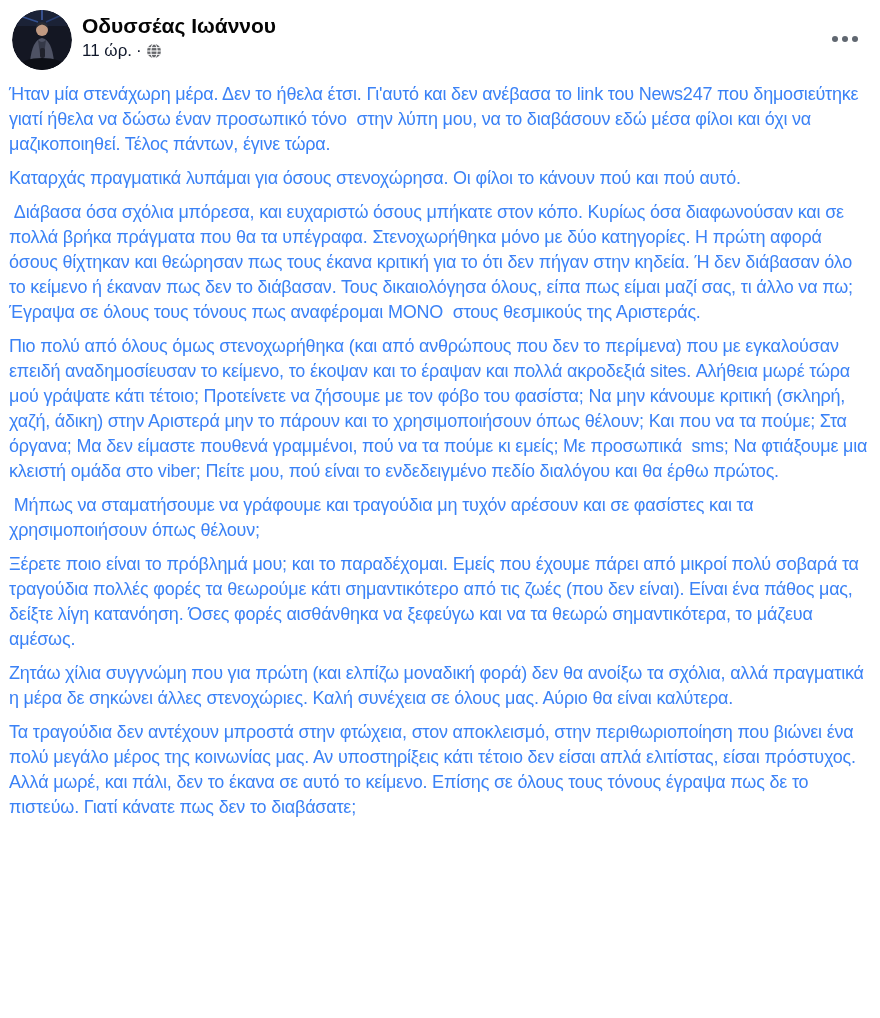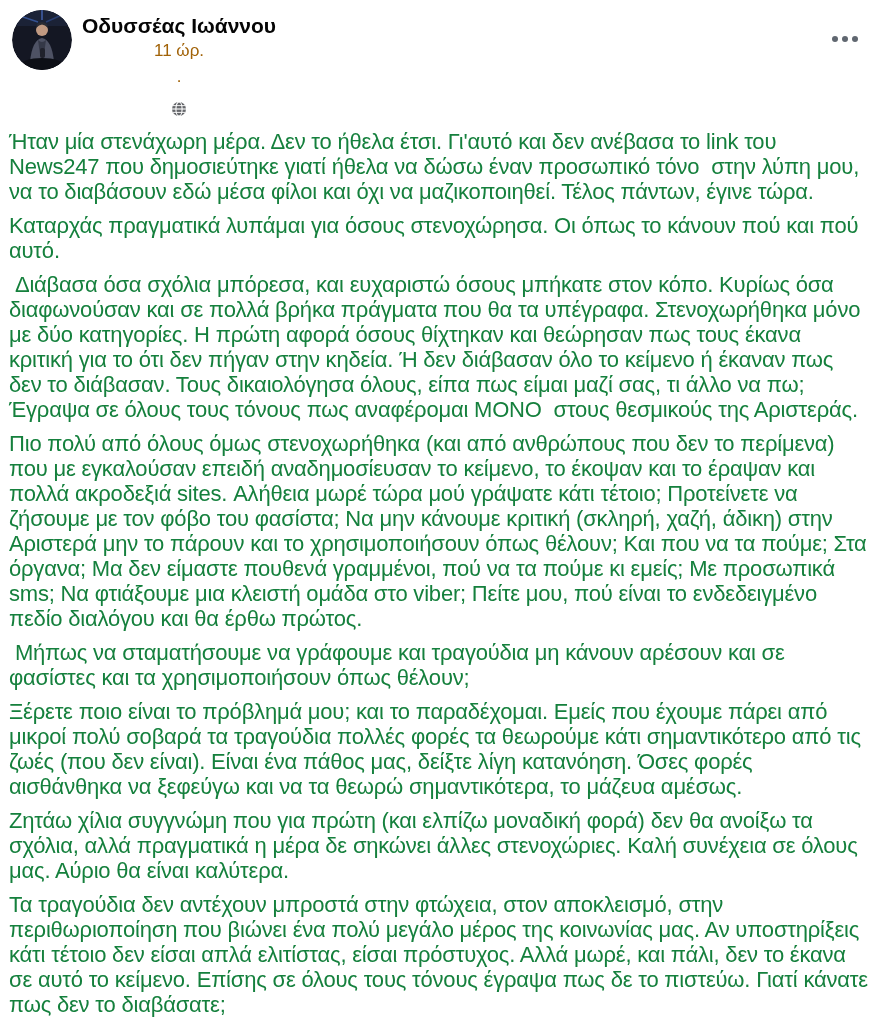--- a/index.html
+++ b/index.html
@@ -44,25 +44,24 @@
   .author-name {
     font-size: 21px;
     font-weight: bold;
     color: #050505;
     line-height: 1.2;
     cursor: pointer;
   }
   .meta-row {
     display: flex;
     align-items: center;
-    gap: 10px;
+    gap: 4px;
     font-size: 17px;
-    color: #a16207;
+    color: #0f172a;
     cursor: pointer;
-    flex-direction: column;
   }
   .globe-icon svg { display: block; }
   .menu-button {
     position: absolute;
     right: 18px;
     top: 28px;
     display: flex;
     gap: 4px;
     padding: 8px 4px;
     cursor: pointer;
@@ -73,24 +72,24 @@
     height: 6px;
     border-radius: 50%;
     background: #606770;
   }
   
   .post-body {
     padding: 8px 10px 0 9px;
   }
   .post-body p {
     margin: 0 0 9px 0;
-    font-size: 22px;
+    font-size: 18px;
     line-height: 25px;
     letter-spacing: -0.2px;
-    color: #15803d;
+    color: #3b82f6;
     white-space: pre-wrap;
   }
 </style>
 </head>
 <body>
 
 <div class="post-card">
 
   <div class="post-header">
 
@@ -136,22 +135,22 @@
 
     <div class="menu-button" title="">
       <span class="dot"></span>
       <span class="dot"></span>
       <span class="dot"></span>
     </div>
   </div>
 
   <div class="post-body">
     <p>Ήταν μία στενάχωρη μέρα. Δεν το ήθελα έτσι. Γι'αυτό και δεν ανέβασα το link του News247 που δημοσιεύτηκε γιατί ήθελα να δώσω έναν προσωπικό τόνο  στην λύπη μου, να το διαβάσουν εδώ μέσα φίλοι και όχι να μαζικοποιηθεί. Τέλος πάντων, έγινε τώρα.</p>
-    <p>Καταρχάς πραγματικά λυπάμαι για όσους στενοχώρησα. Οι όπως το κάνουν πού και πού αυτό.</p>
+    <p>Καταρχάς πραγματικά λυπάμαι για όσους στενοχώρησα. Οι φίλοι το κάνουν πού και πού αυτό.</p>
     <p> Διάβασα όσα σχόλια μπόρεσα, και ευχαριστώ όσους μπήκατε στον κόπο. Κυρίως όσα διαφωνούσαν και σε πολλά βρήκα πράγματα που θα τα υπέγραφα. Στενοχωρήθηκα μόνο με δύο κατηγορίες. Η πρώτη αφορά όσους θίχτηκαν και θεώρησαν πως τους έκανα κριτική για το ότι δεν πήγαν στην κηδεία. Ή δεν διάβασαν όλο το κείμενο ή έκαναν πως δεν το διάβασαν. Τους δικαιολόγησα όλους, είπα πως είμαι μαζί σας, τι άλλο να πω;  Έγραψα σε όλους τους τόνους πως αναφέρομαι ΜΟΝΟ  στους θεσμικούς της Αριστεράς.</p>
     <p>Πιο πολύ από όλους όμως στενοχωρήθηκα (και από ανθρώπους που δεν το περίμενα) που με εγκαλούσαν επειδή αναδημοσίευσαν το κείμενο, το έκοψαν και το έραψαν και πολλά ακροδεξιά sites. Αλήθεια μωρέ τώρα μού γράψατε κάτι τέτοιο; Προτείνετε να ζήσουμε με τον φόβο του φασίστα; Να μην κάνουμε κριτική (σκληρή, χαζή, άδικη) στην Αριστερά μην το πάρουν και το χρησιμοποιήσουν όπως θέλουν; Και που να τα πούμε; Στα όργανα; Μα δεν είμαστε πουθενά γραμμένοι, πού να τα πούμε κι εμείς; Με προσωπικά  sms; Να φτιάξουμε μια κλειστή ομάδα στο viber; Πείτε μου, πού είναι το ενδεδειγμένο πεδίο διαλόγου και θα έρθω πρώτος.</p>
-    <p> Μήπως να σταματήσουμε να γράφουμε και τραγούδια μη κάνουν αρέσουν και σε φασίστες και τα χρησιμοποιήσουν όπως θέλουν;</p>
+    <p> Μήπως να σταματήσουμε να γράφουμε και τραγούδια μη τυχόν αρέσουν και σε φασίστες και τα χρησιμοποιήσουν όπως θέλουν;</p>
     <p>Ξέρετε ποιο είναι το πρόβλημά μου; και το παραδέχομαι. Εμείς που έχουμε πάρει από μικροί πολύ σοβαρά τα τραγούδια πολλές φορές τα θεωρούμε κάτι σημαντικότερο από τις ζωές (που δεν είναι). Είναι ένα πάθος μας, δείξτε λίγη κατανόηση. Όσες φορές αισθάνθηκα να ξεφεύγω και να τα θεωρώ σημαντικότερα, το μάζευα αμέσως.</p>
     <p>Ζητάω χίλια συγγνώμη που για πρώτη (και ελπίζω μοναδική φορά) δεν θα ανοίξω τα σχόλια, αλλά πραγματικά η μέρα δε σηκώνει άλλες στενοχώριες. Καλή συνέχεια σε όλους μας. Αύριο θα είναι καλύτερα.</p>
     <p>Τα τραγούδια δεν αντέχουν μπροστά στην φτώχεια, στον αποκλεισμό, στην περιθωριοποίηση που βιώνει ένα πολύ μεγάλο μέρος της κοινωνίας μας. Αν υποστηρίξεις κάτι τέτοιο δεν είσαι απλά ελιτίστας, είσαι πρόστυχος. Αλλά μωρέ, και πάλι, δεν το έκανα σε αυτό το κείμενο. Επίσης σε όλους τους τόνους έγραψα πως δε το πιστεύω. Γιατί κάνατε πως δεν το διαβάσατε;</p>
   </div>
 
 </div>
 
 </body></html>

